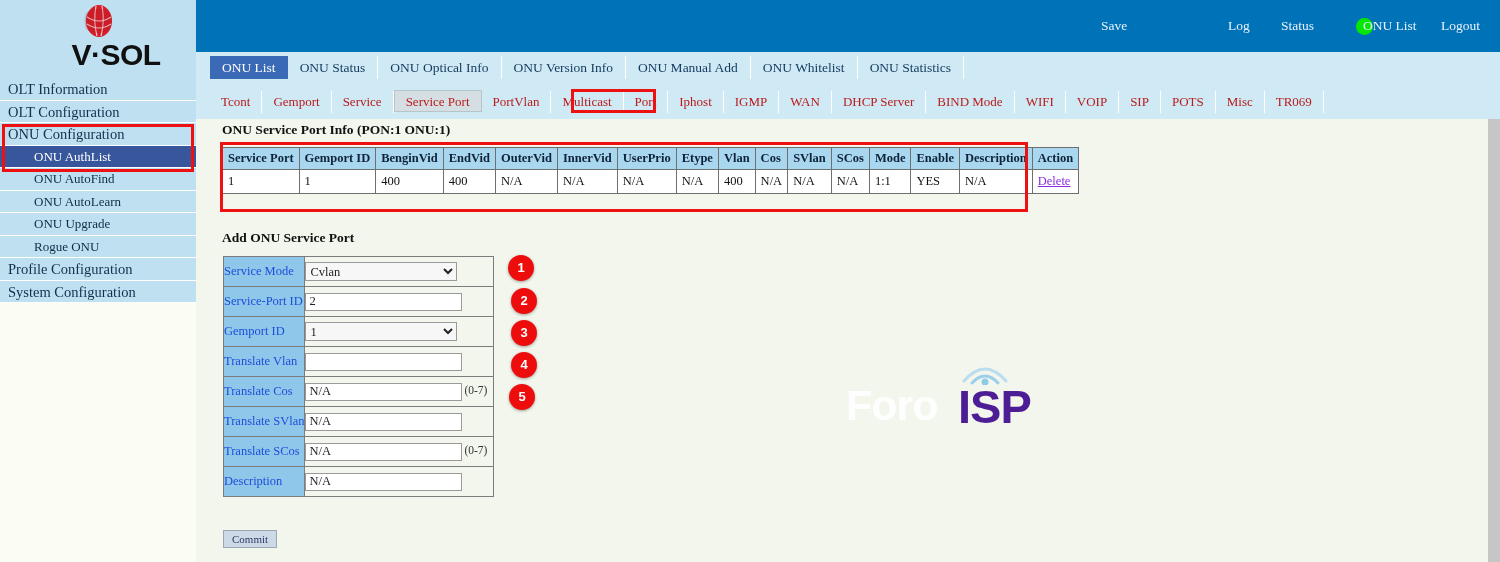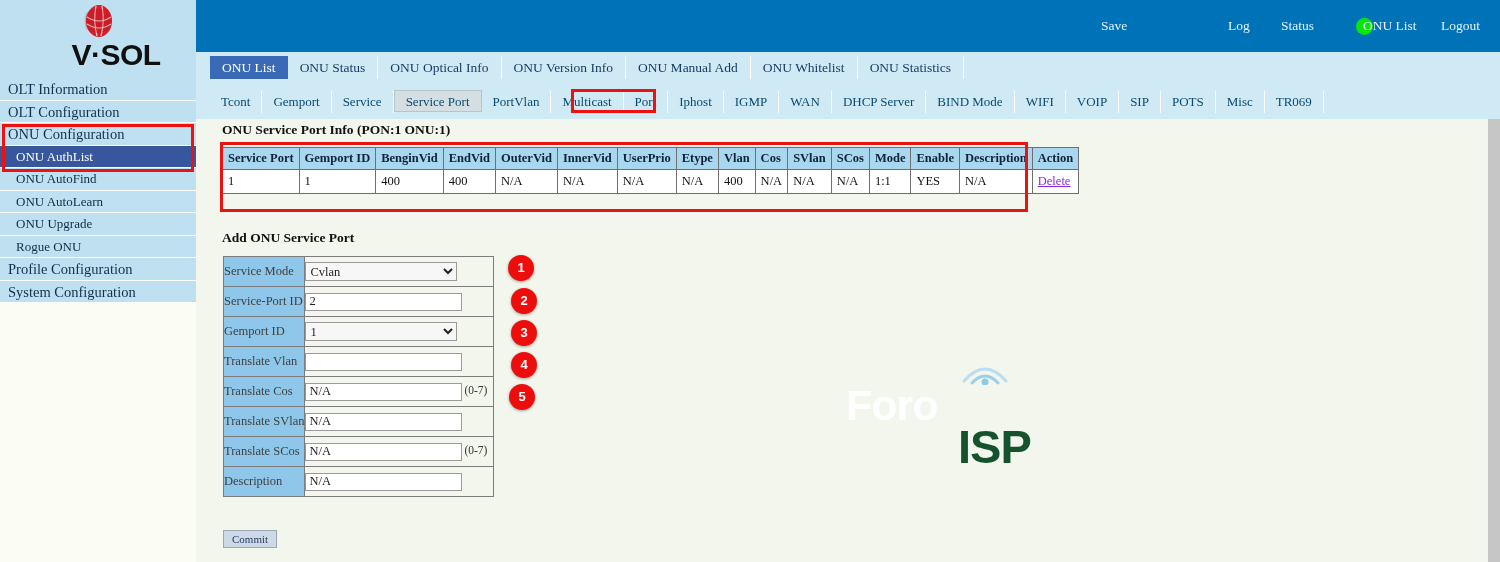--- a/index.html
+++ b/index.html
@@ -59,21 +59,21 @@
     line-height: 22.5px;
     font-size: 14.5px;
     color: #12304e;
     background: #bfe0f0;
     border-bottom: 1px solid #ffffff;
     padding-left: 8px;
     white-space: nowrap;
     box-sizing: border-box;
   }
   .nav-item.sub {
-    padding-left: 16px;
+    padding-left: 34px;
     font-size: 13px;
     color: #0e2c48;
   }
   .nav-item.active-sub {
     background: #37569b;
     color: #ffffff;
   }
   .nav-tail {
     background: #fcfdf2;
     height: 254px;
@@ -144,21 +144,21 @@
     background: #cfe9f5;
     white-space: nowrap;
   }
   .tab2 {
     display: inline-block;
     height: 22px;
     line-height: 22px;
     margin-top: 7px;
     padding: 0 11px;
     font-size: 13px;
-    color: #0c4a6e;
+    color: #b91c1c;
     background: #cfe9f5;
     border-right: 1px solid #ffffff;
     box-sizing: border-box;
     position: relative;
   }
   .tab2.selected {
     background: #d5dfe3;
     border: 1px solid #b9c4c8;
     border-right-color: #b9c4c8;
   }
@@ -242,21 +242,21 @@
     font-size: 12.5px;
     font-family: "Liberation Serif", serif;
   }
   table.form td {
     border: 1px solid #7c7c7c;
     padding: 0;
     height: 29px;
   }
   td.lbl {
     background: #8fc7ea;
-    color: #404040;
+    color: #1d4ed8;
     padding: 0 7px;
     width: 74px;
     white-space: nowrap;
     font-size: 12.5px;
   }
   td.fld {
     background: #f2f6ec;
     padding: 0 4px;
     width: 188px;
   }
@@ -334,23 +334,22 @@
     color: #ffffff;
     letter-spacing: -1px;
     opacity: 0.95;
   }
   #wm-isp {
     position: absolute;
     left: 112px; top: 20px;
     font-family: "Liberation Sans", sans-serif;
     font-weight: bold;
     font-size: 47px;
-    color: #14532d;
+    color: #4c1d95;
     letter-spacing: -1px;
-    margin-top: 40px;
   }
   #wm-waves {
     position: absolute;
     left: 112px; top: 0px;
   }
 </style>
 </head>
 <body>
 
 <div id="app">

